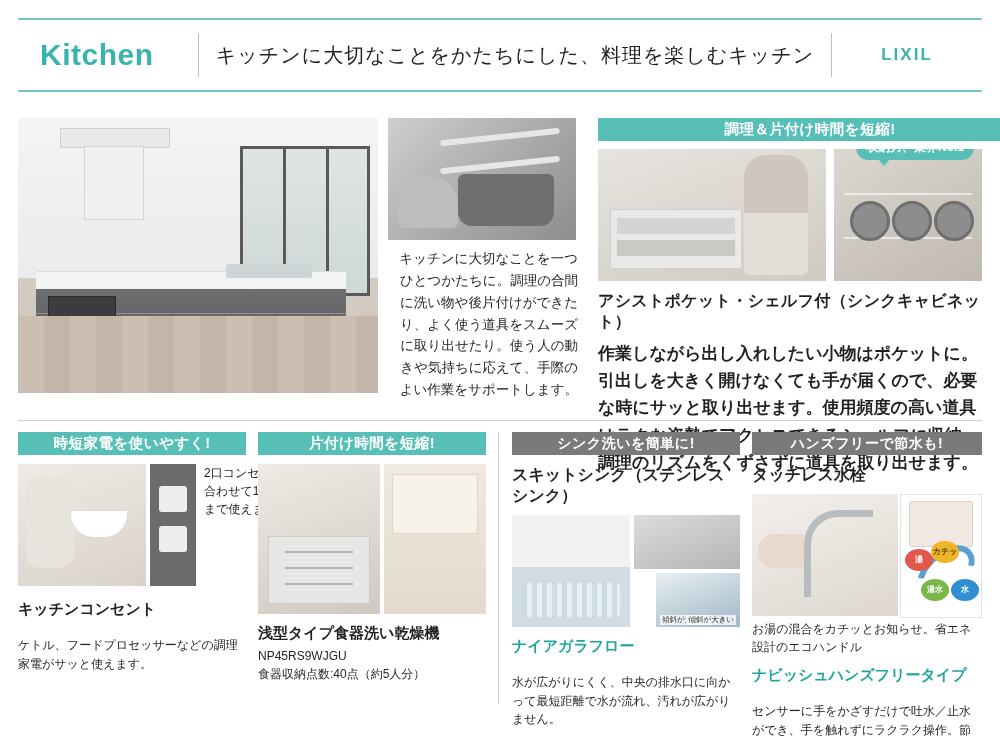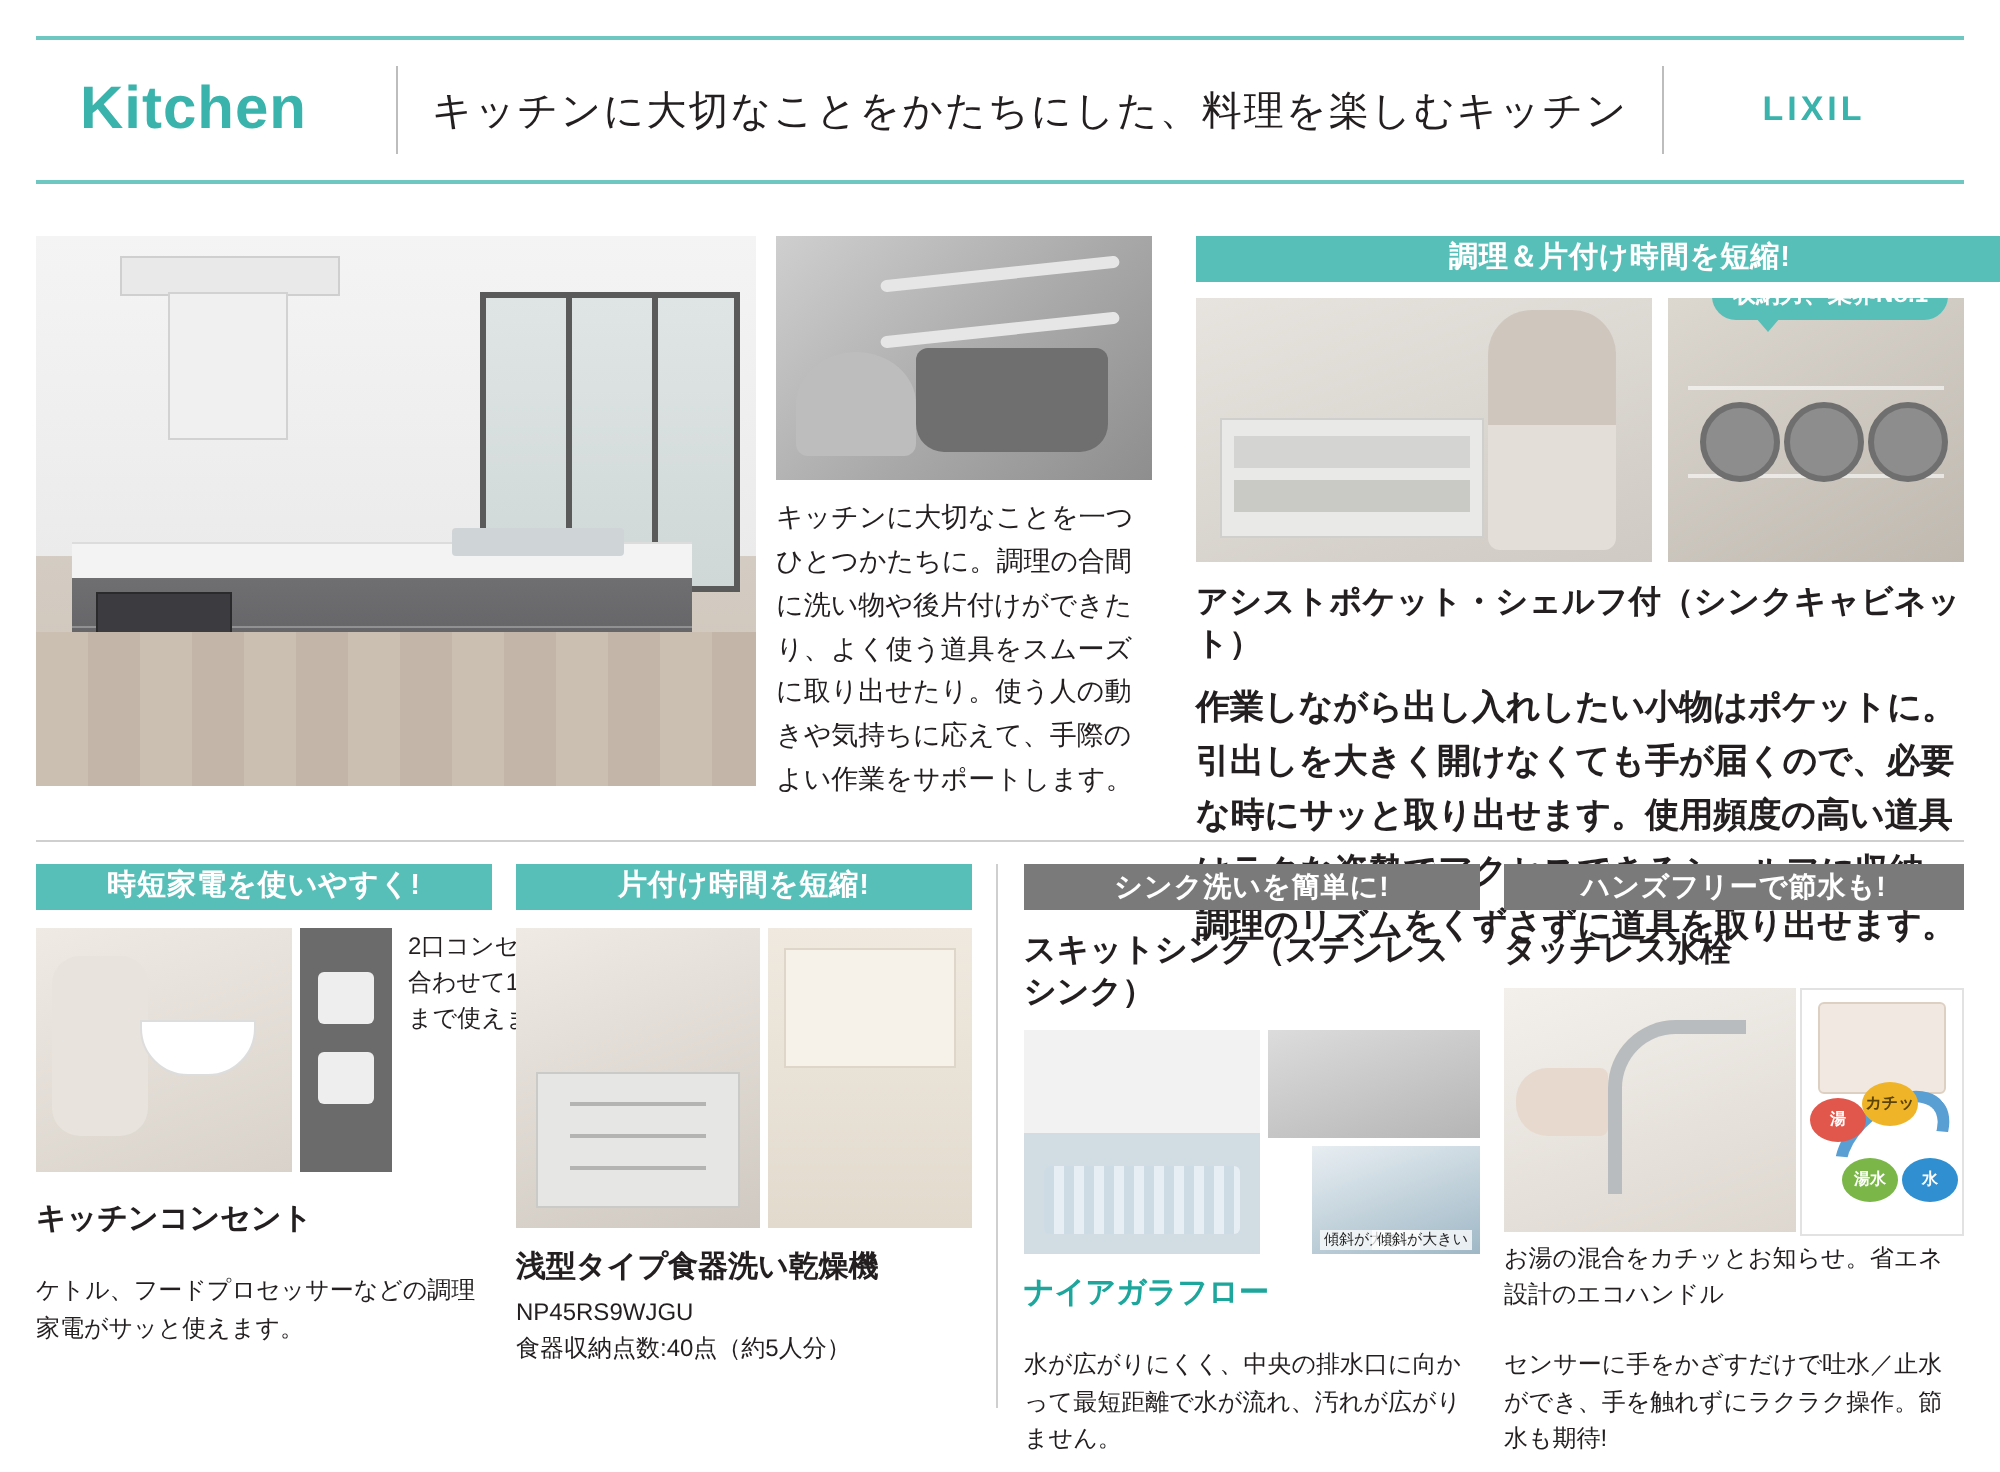--- a/index.html
+++ b/index.html
@@ -146,20 +146,21 @@
     position: absolute; left: 10px; top: 58px; width: 60px; height: 52px;
     background: #bdbdbd; border-radius: 50% 50% 6px 6px;
   }
 
   .body-text {
     position: absolute;
     left: 388px; top: 248px; width: 190px;
     font-size: 13.5px;
     line-height: 1.62;
     color: #231f20;
+    text-align: right;
   }
 
   
   .teal-bar {
     background: #58bfb8;
     color: #ffffff;
     font-weight: bold;
     text-align: center;
     font-size: 14.5px;
     letter-spacing: .5px;
@@ -519,16 +520,17 @@
       <div class="c4-diagram">
         <div class="sensor"></div>
         <div class="arc"></div>
         <div class="dot dot-red" style="left:4px; top:54px">湯</div>
         <div class="dot dot-yellow" style="left:30px; top:46px">カチッ</div>
         <div class="dot dot-green" style="left:20px; top:84px">湯水</div>
         <div class="dot dot-blue" style="left:50px; top:84px">水</div>
       </div>
     </div>
     <div class="col-sub">お湯の混合をカチッとお知らせ。省エネ設計のエコハンドル</div>
+    <div class="col-title teal">ナビッシュハンズフリータイプ</div>
     <div class="col-body">センサーに手をかざすだけで吐水／止水ができ、手を触れずにラクラク操作。節水も期待!</div>
   </div>
 
 </div>
 
 </body></html>

